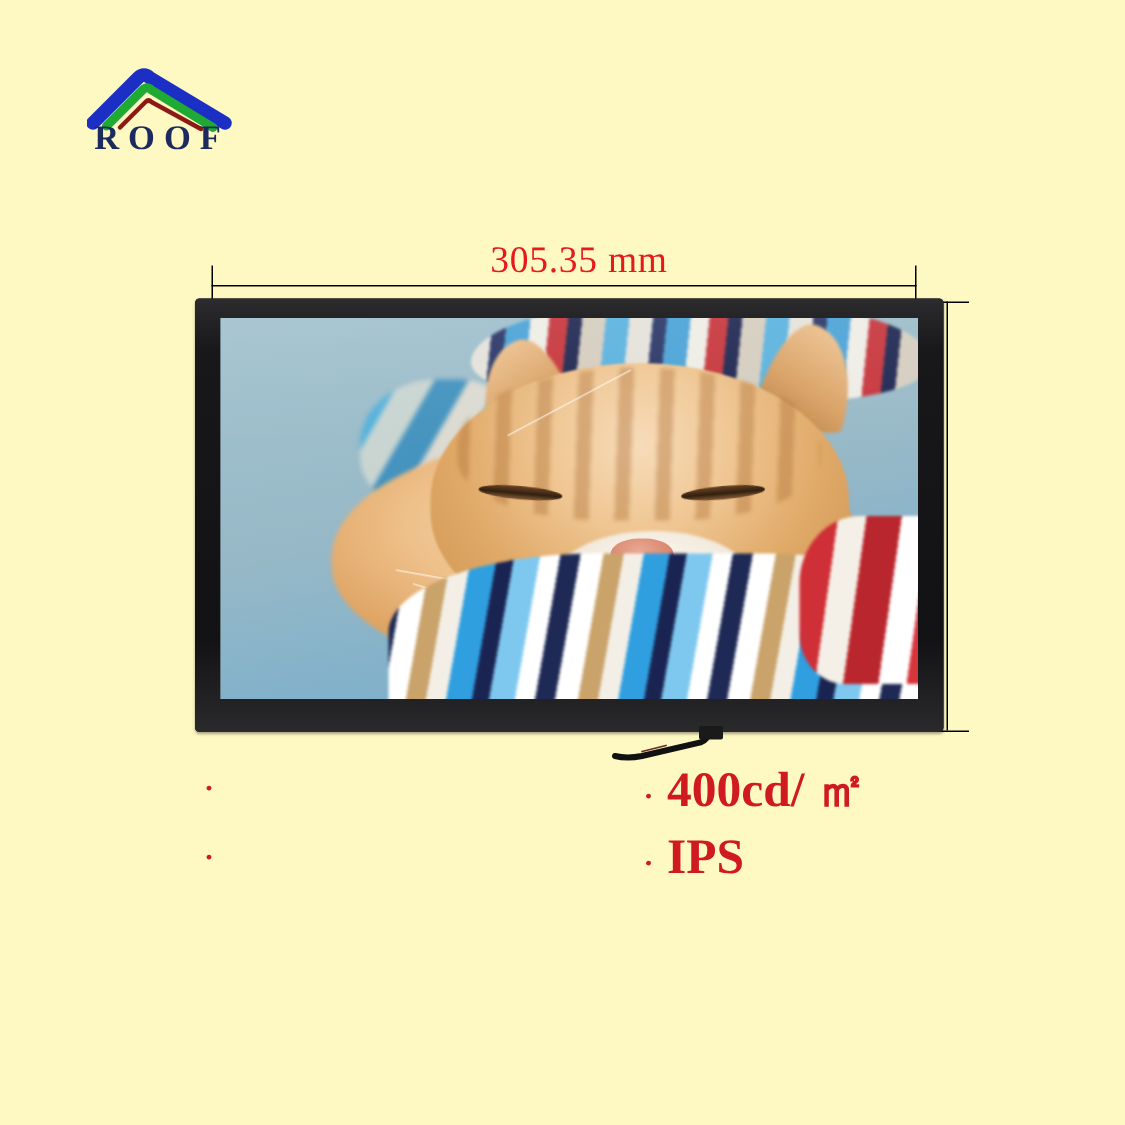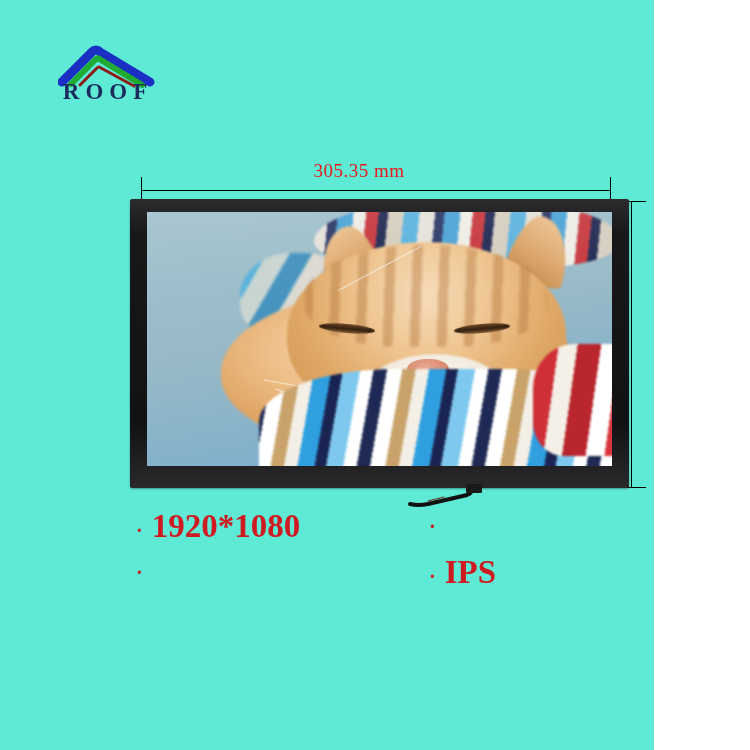--- a/index.html
+++ b/index.html
@@ -2,23 +2,23 @@
 <html><head>
 <meta charset="utf-8">
 <style>
   html, body {
     margin: 0;
     padding: 0;
     background: #ffffff;
   }
   #page {
     position: relative;
-    width: 654px;
+    width: 750px;
     height: 750px;
-    background: #5eead4;
+    background: #fef9c3;
     overflow: hidden;
     font-family: "Liberation Serif", serif;
   }
 
   
   #logo {
     position: absolute;
     left: 58px;
     top: 42px;
     width: 100px;
@@ -35,27 +35,27 @@
     font-weight: 700;
     letter-spacing: 6px;
     color: #1b2b5e;
     text-align: center;
     line-height: 1;
   }
 
   
   #dim-width-label {
     position: absolute;
-    left: 124px;
+    left: 151px;
     top: 160px;
     width: 470px;
     text-align: center;
     color: #e8191b;
     font-family: "Liberation Serif", serif;
-    font-size: 19px;
+    font-size: 25px;
     font-weight: 400;
     letter-spacing: 0.5px;
   }
   #dim-width-line {
     position: absolute;
     left: 141px;
     top: 190px;
     width: 470px;
     height: 1px;
     background: #000000;
@@ -330,24 +330,24 @@
   <svg id="panel-cable" viewBox="0 0 130 26">
     <path d="M74 1 L74 5 Q74 9 69 11 L30 20 Q20 22 12 20" fill="none" stroke="#111111" stroke-width="4" stroke-linecap="round"></path>
     <rect x="68" y="0" width="16" height="9" rx="1.5" fill="#1a1a1a"></rect>
     <path d="M30 17 L46 13" fill="none" stroke="#6b2a24" stroke-width="1.2" stroke-linecap="round"></path>
   </svg>
 
   <div id="specs">
     <div class="spec-row">
       <div class="spec-item spec-col-1">
         <span class="spec-bullet">·</span>
-        <span>1920*1080</span>
       </div>
       <div class="spec-item">
         <span class="spec-bullet">·</span>
+        <span>400cd/ ㎡</span>
       </div>
     </div>
     <div class="spec-row">
       <div class="spec-item spec-col-1">
         <span class="spec-bullet">·</span>
       </div>
       <div class="spec-item">
         <span class="spec-bullet">·</span>
         <span>IPS</span>
       </div>

